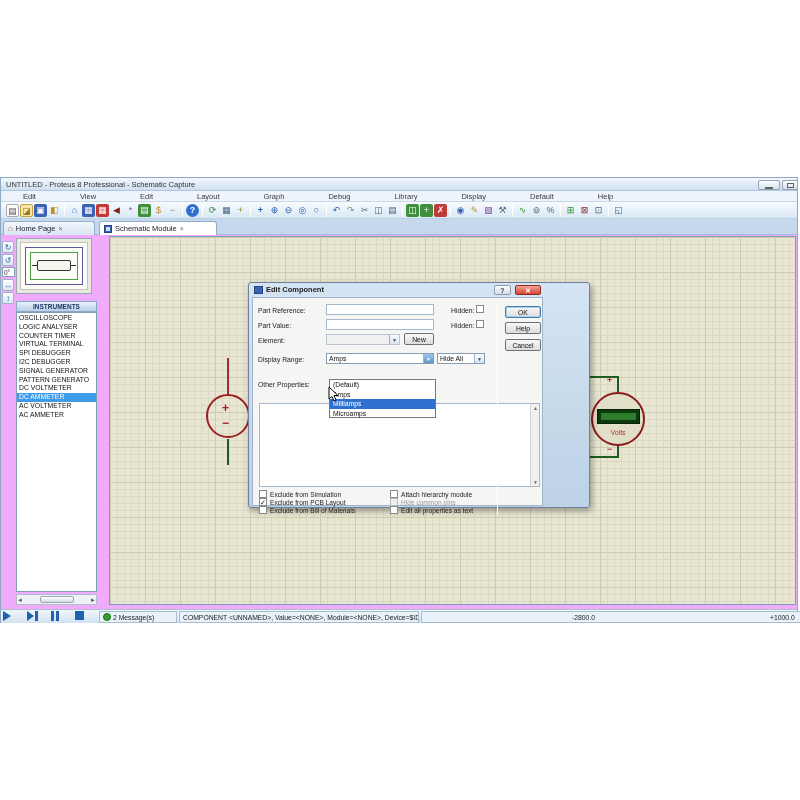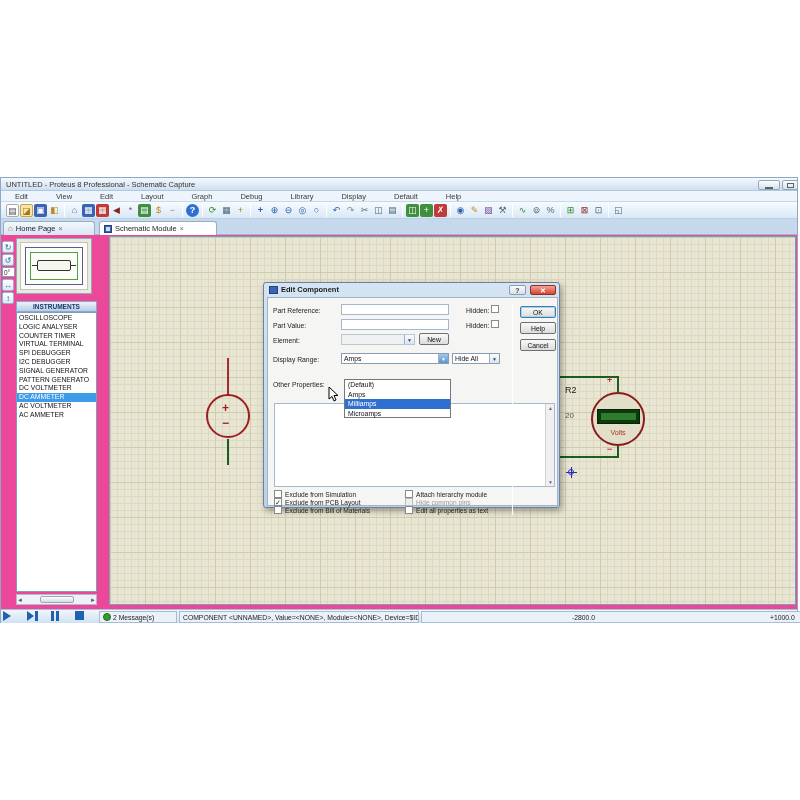--- a/index.html
+++ b/index.html
@@ -1,25 +1,25 @@
 <!DOCTYPE html>
 <html><head>
 <meta charset="utf-8">
 <style>
   html,body{margin:0;padding:0;background:#fff;}
   *{box-sizing:border-box;font-family:"Liberation Sans",sans-serif;}
   .stage{position:relative;width:800px;height:800px;background:#fff;overflow:hidden;}
   .abs{position:absolute;}
 
   
-  .app{position:absolute;left:0;top:177px;width:798px;height:446px;border:1px solid #8fa9c4;background:#ec4899;}
+  .app{position:absolute;left:0;top:177px;width:798px;height:446px;border:1px solid #8fa9c4;background:#f0abfc;}
   .titlebar{position:absolute;left:0;top:0;width:100%;height:13px;background:linear-gradient(#f4f9fd,#cfdff0);border-bottom:1px solid #b3c7dc;font-size:7.5px;color:#333;line-height:13px;padding-left:5px;overflow:hidden;white-space:nowrap;}
   .winbtn{position:absolute;top:2px;height:10px;background:linear-gradient(#fdfefe,#d6e0ea);border:1px solid #93a5b8;border-radius:2px;}
   .menubar{position:absolute;left:0;top:13px;width:100%;height:11px;background:#eef4fb;border-bottom:1px solid #c8d8e8;font-size:7.5px;color:#3a3a3a;line-height:11px;}
-  .menubar span{display:inline-block;padding:0 14px;}
+  .menubar span{display:inline-block;padding:0 22px;}
   .toolbar{position:absolute;left:0;top:24px;width:100%;height:17px;background:linear-gradient(#f7fbfe,#d9e8f6);border-bottom:1px solid #bcd0e4;display:flex;align-items:center;padding-left:2px;}
   .tg{display:flex;align-items:center;gap:1px;padding:0 3px;}
   .tsep{width:1px;height:13px;background:#b0c4d8;border-right:1px solid #fff;}
   .ticon{width:13px;height:13px;font-size:9px;line-height:13px;text-align:center;border-radius:2px;display:inline-block;overflow:hidden;}
   .i-blue{color:#2f5fae}.i-steel{color:#49697f}.i-gold{color:#c08a1e}.i-green{color:#2f8f2f}
   .i-maroon{color:#8a1f1f}.i-olive{color:#8a8a2a}.i-gray{color:#8a8a8a}.i-purple{color:#7a4a9a}
   .i-bblue{background:#3a62b5;color:#fff}.i-bred{background:#c03a3a;color:#fff}.i-bgreen{background:#3f8f3f;color:#fff}
   .i-circ{background:#2f6fd0;color:#fff;border-radius:50%;font-weight:bold;}
   .i-page{background:#fdfdf5;border:1px solid #aab;color:#556;}
   .i-fold{background:#f6e6ac;border:1px solid #c8a23a;color:#a07818;}
@@ -67,21 +67,21 @@
   .lcd i{position:absolute;left:3px;top:3px;right:3px;bottom:3px;background:#2e7d2e;display:block;}
   .volts{position:absolute;font-size:7px;color:#b03030;text-align:center;}
   .msign{position:absolute;color:#b03030;font-size:9px;font-weight:bold;}
   .cross{position:absolute;width:11px;height:11px;}
   .cross::before,.cross::after{content:"";position:absolute;background:#2a2ac0;}
   .cross::before{left:5px;top:0;width:1px;height:11px;}
   .cross::after{top:5px;left:0;height:1px;width:11px;}
   .cross i{position:absolute;left:2px;top:2px;width:6px;height:6px;border:1px solid #2a2ac0;border-radius:50%;}
 
   
-  .dialog{position:absolute;left:263px;top:282px;width:297px;height:226px;background:linear-gradient(#d4e4f3,#bdd2e6);border:1px solid #70809a;border-radius:3px;box-shadow:2px 3px 6px rgba(0,0,0,.35);}
+  .dialog{position:absolute;left:248px;top:282px;width:342px;height:226px;background:linear-gradient(#d4e4f3,#bdd2e6);border:1px solid #70809a;border-radius:3px;box-shadow:2px 3px 6px rgba(0,0,0,.35);}
   .dtitle{position:absolute;left:0;top:0;width:100%;height:14px;font-size:7.5px;font-weight:bold;color:#1a1a1a;line-height:14px;}
   .dicon{position:absolute;left:5px;top:3px;width:9px;height:8px;background:#3a62b5;border:1px solid #24437d;}
   .dtext{position:absolute;left:17px;top:0;}
   .dhelp{position:absolute;left:245px;top:2px;width:17px;height:10px;background:linear-gradient(#fbfbfb,#d8dee6);border:1px solid #8b9cae;border-radius:2px;font-size:7px;text-align:center;line-height:9px;color:#444;font-weight:bold;}
   .dclose{position:absolute;left:266px;top:2px;width:26px;height:10px;background:linear-gradient(#f2a396,#d44432);border:1px solid #8e2e1f;border-radius:2px;color:#fff;font-size:7px;text-align:center;line-height:9px;font-weight:bold;}
   .dbody{position:absolute;left:3px;top:14px;width:291px;height:209px;background:#f5f5f3;border:1px solid #9fb4c8;}
   .dlabel{position:absolute;font-size:6.8px;color:#222;white-space:nowrap;}
   .dinput{position:absolute;height:11px;background:#fff;border:1px solid #a5b8cc;}
   .dcombo{position:absolute;height:11px;background:#fff;border:1px solid #8a9cb2;font-size:6.8px;line-height:10px;padding-left:2px;color:#111;white-space:nowrap;overflow:hidden;}
   .dcombo .arr{position:absolute;right:0;top:0;width:10px;height:100%;background:linear-gradient(#fafcfe,#d8e4ef);border-left:1px solid #9ab0c5;font-size:5px;color:#345;text-align:center;line-height:10px;}

